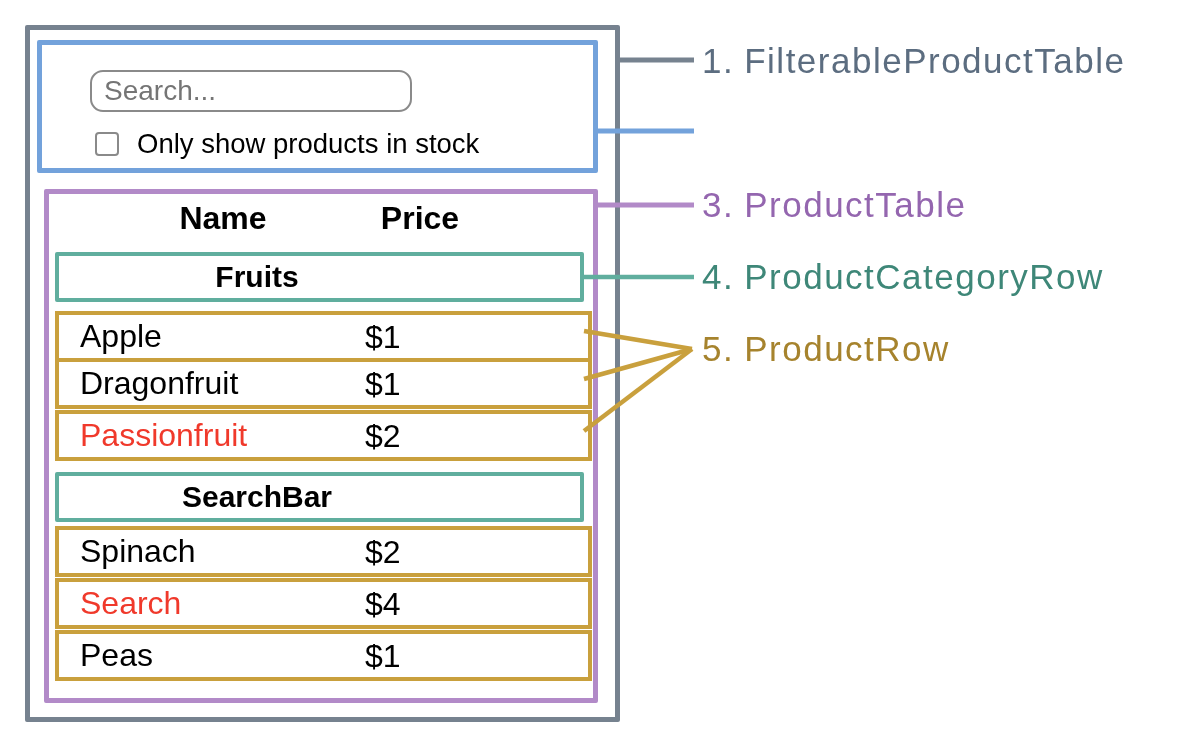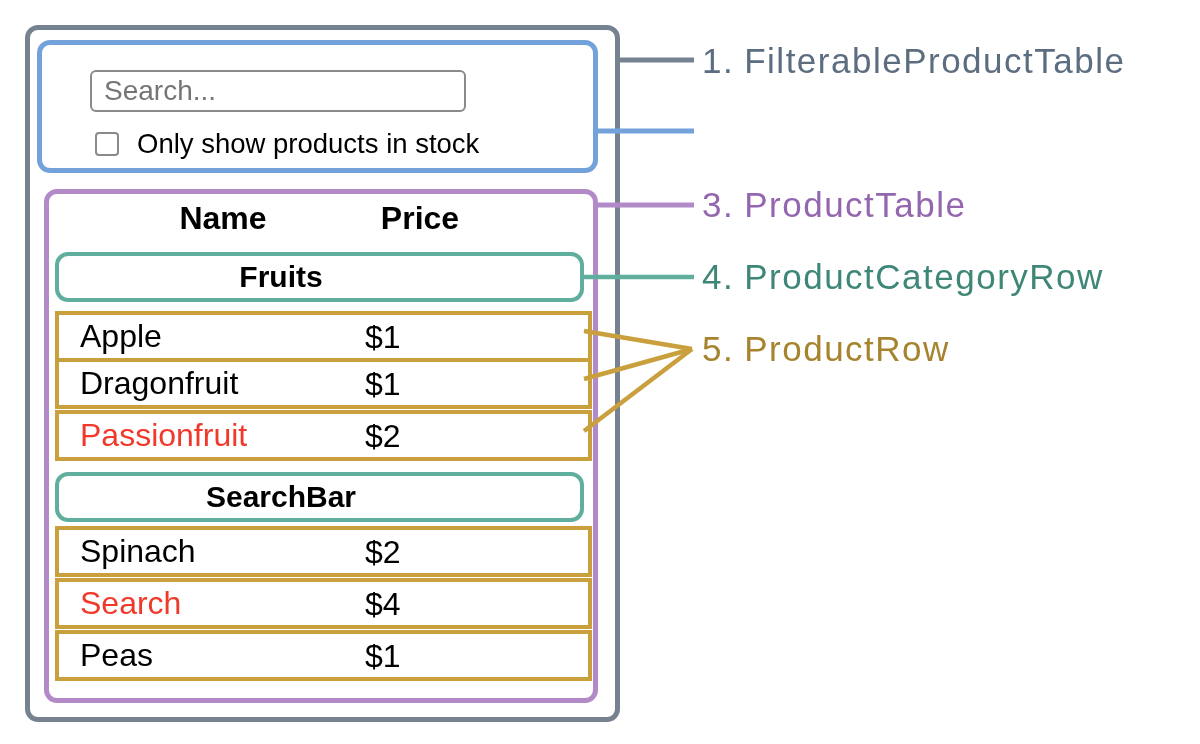--- a/index.html
+++ b/index.html
@@ -1,29 +1,29 @@
 <!DOCTYPE html>
 <html><head>
 <meta charset="utf-8">
 <style>
   html,body{margin:0;padding:0;background:#ffffff;}
   body{font-family:"Liberation Sans", sans-serif;}
   .stage{position:relative;width:1200px;height:744px;background:#ffffff;overflow:hidden;}
 
   
-  .box{position:absolute;box-sizing:border-box;background:transparent;border-radius:13px;padding-left:24px;}
+  .box{position:absolute;box-sizing:border-box;background:transparent;border-radius:2px;}
   .box-filterable{left:25px;top:25px;width:595px;height:697px;border:5px solid #76828F;}
   .box-searchbar{left:37px;top:40px;width:561px;height:133px;border:5px solid #73A2DB;}
   .box-producttable{left:44px;top:189px;width:554px;height:514px;border:5px solid #B28AC8;}
   .box-category{left:55px;width:529px;height:50px;border:4px solid #60AE9E;display:flex;align-items:center;}
   .box-row{left:55px;width:529px;height:43px;border:4px solid #C9A03D;display:flex;align-items:center;position:absolute;}
 
   
-  .search-input{position:absolute;left:90px;top:70px;width:376px;height:42px;box-sizing:border-box;
-    border:2px solid #8a8a8a;border-radius:6px;font-family:"Liberation Sans",sans-serif;
+  .search-input{position:absolute;left:90px;top:70px;width:322px;height:42px;box-sizing:border-box;
+    border:2px solid #8a8a8a;border-radius:13px;font-family:"Liberation Sans",sans-serif;
     font-size:28px;color:#333;padding:0 12px;outline:none;background:#fff;}
   .search-input::placeholder{color:#757575;opacity:1;}
   .checkbox{position:absolute;left:95px;top:132px;width:24px;height:24px;box-sizing:border-box;
     border:2px solid #8a8a8a;border-radius:4px;background:#fff;cursor:pointer;}
   .checkbox-label{position:absolute;left:137px;top:129px;font-size:27.5px;color:#000;line-height:30px;white-space:nowrap;}
 
   
   .col-header{position:absolute;top:200px;width:200px;text-align:center;font-size:32px;font-weight:bold;color:#000;}
   .col-header.name{left:123px;}
   .col-header.price{left:320px;}

